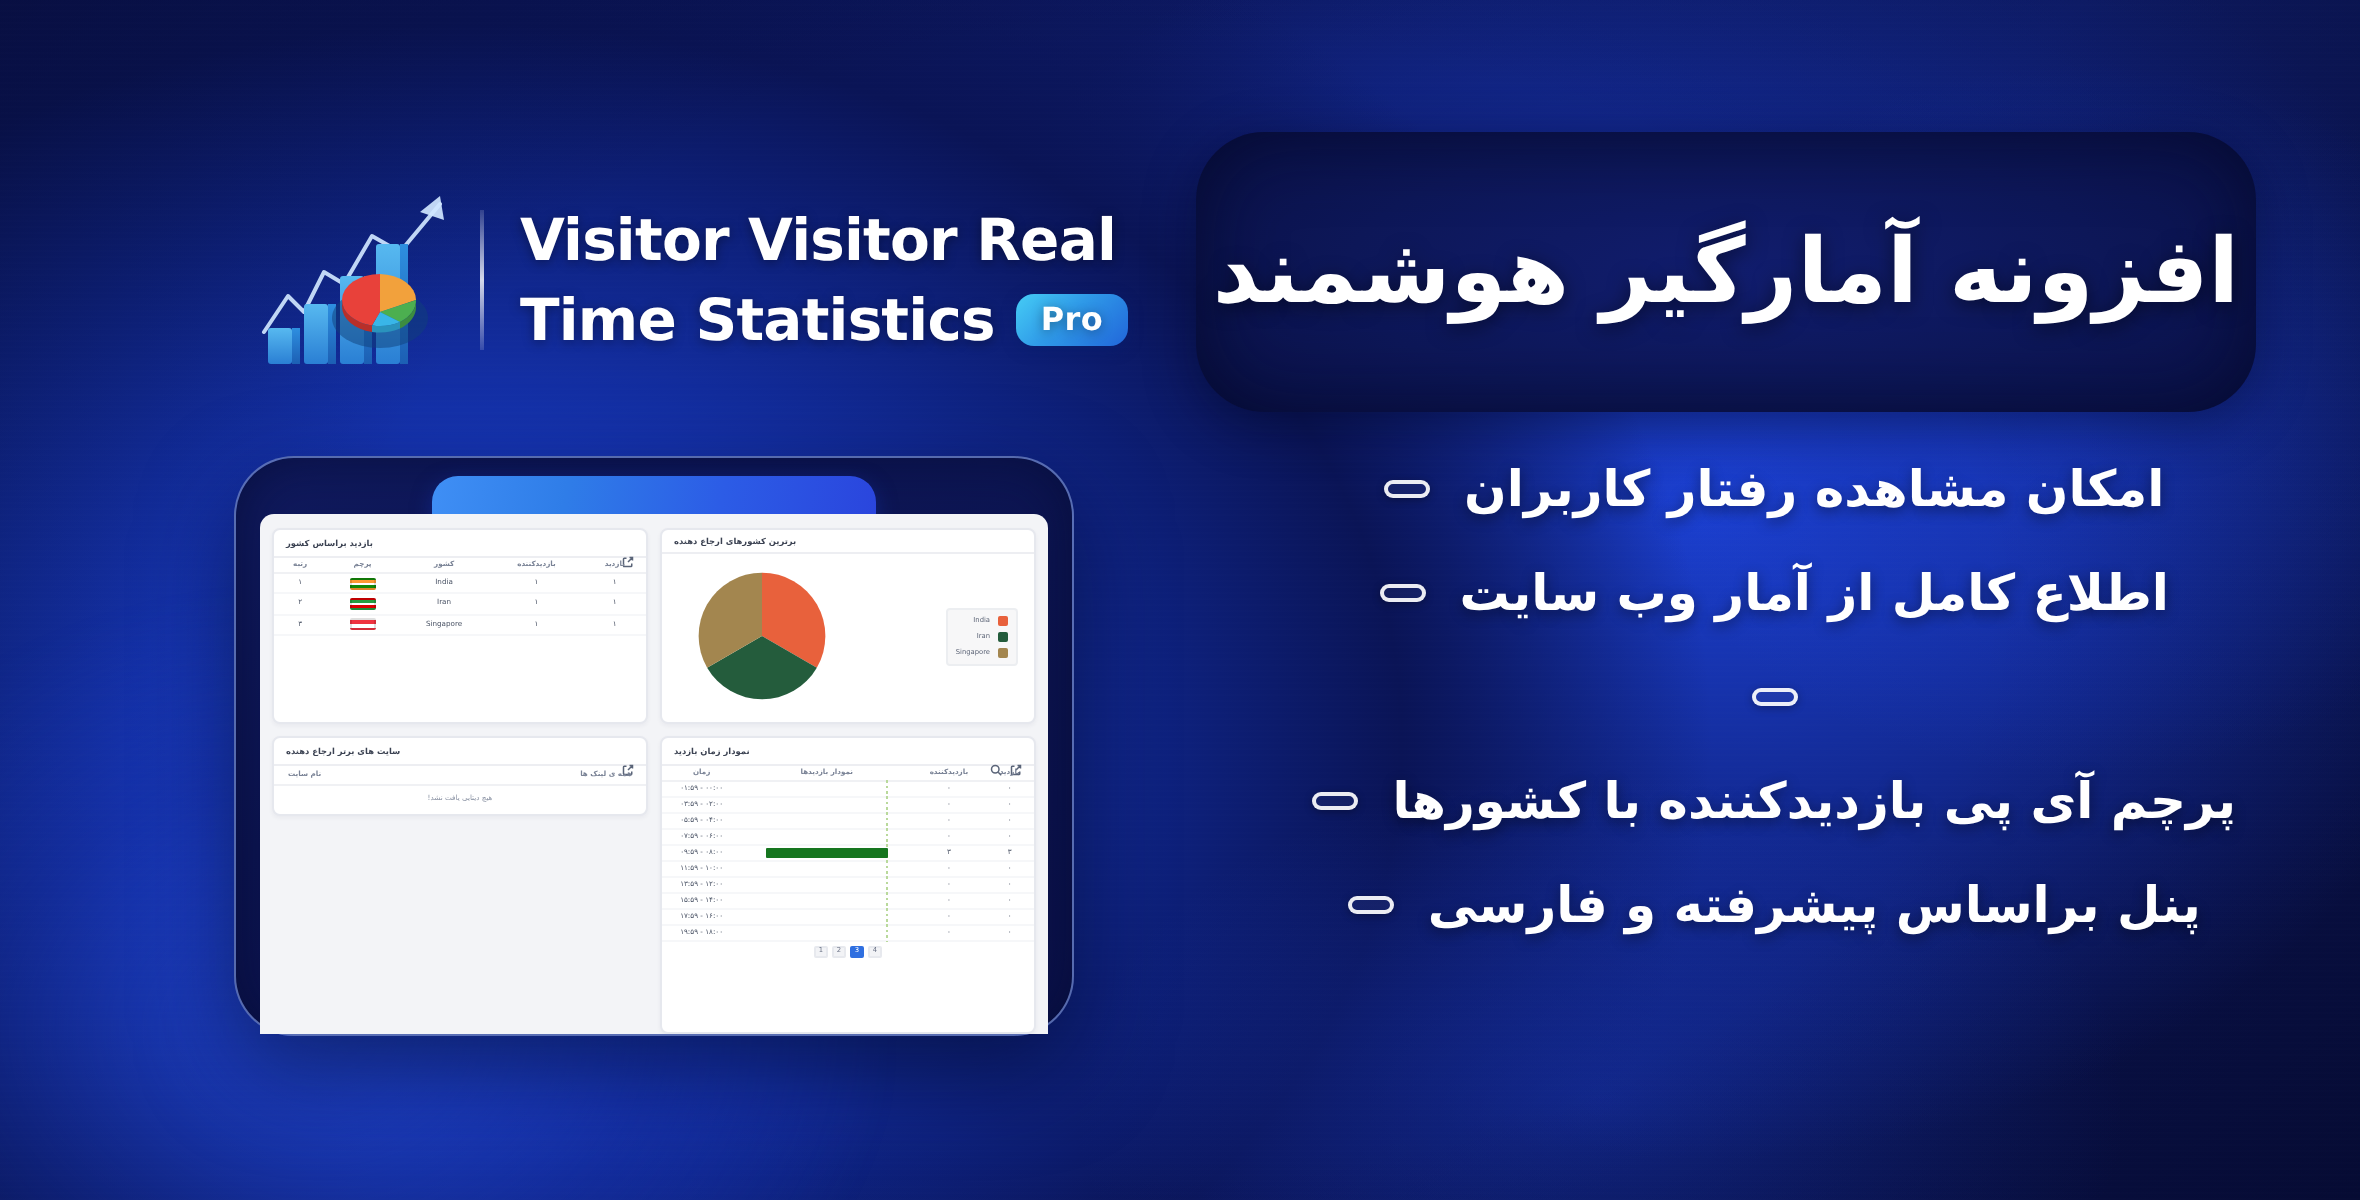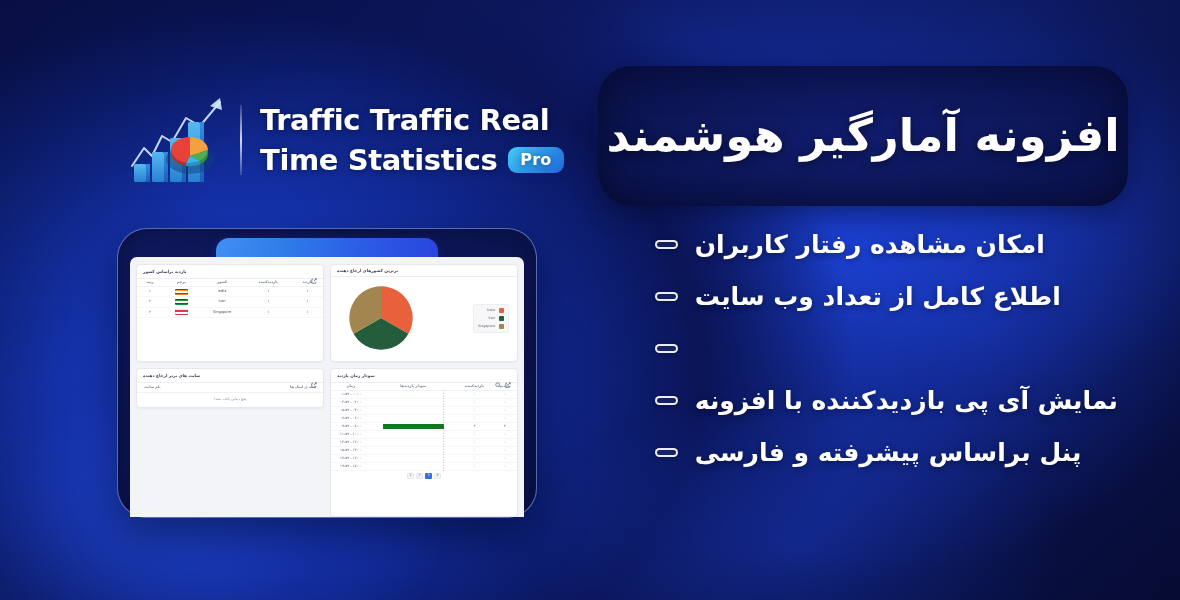--- a/index.html
+++ b/index.html
@@ -82,21 +82,21 @@
   #headline-text {
     color:#ffffff; font-size:45px; font-weight:bold;
     letter-spacing:-1px; line-height:1; white-space:nowrap;
     text-shadow:0 2px 10px rgba(0,0,0,.5);
     transform:translateY(-1px);
   }
 
   
   #feature-list {
     position:absolute; right:62px; top:218px;
-    display:flex; flex-direction:column; gap:0;
+    display:flex; flex-direction:column; gap:0;align-items:center;
   }
   .feature-item {
     display:flex; align-items:center; justify-content:flex-end;
     gap:17px; height:52px;
   }
   .feature-label {
     color:#ffffff; font-size:25px; font-weight:bold;
     letter-spacing:-0.5px; white-space:nowrap; line-height:1;
     text-shadow:0 2px 7px rgba(0,0,0,.42);
   }
@@ -248,46 +248,46 @@
       <path d="M0,6 L-4,12.7 A19,13 0 0 1 -19,0 A19,13 0 0 1 0,-13 Z" fill="#e8413a"></path>
       <path d="M-19,0 A19,13 0 0 0 -4,12.7 L-4,16 A19,13 0 0 1 -19,3.4 Z" fill="#b82f2a"></path>
       <path d="M-4,12.7 A19,13 0 0 0 10,11 L10,14.3 A19,13 0 0 1 -4,16 Z" fill="#2a93bd"></path>
       <path d="M10,11 A19,13 0 0 0 18,0 L18,3.4 A19,13 0 0 1 10,14.3 Z" fill="#3c8c40"></path>
     </g>
   </svg>
 
   <div class="logo-divider"></div>
 
   <div id="wordmark">
-    <div class="wm-line">Traffic Traffic Real</div>
+    <div class="wm-line">Visitor Visitor Real</div>
     <div class="wm-line wm-line-2">
       <span>Time Statistics</span>
       <span id="pro-badge">Pro</span>
     </div>
   </div>
 </div>
 
 <div id="headline-pill">
   <div id="headline-text">افزونه آمارگیر هوشمند</div>
 </div>
 
 <div id="feature-list">
   <div class="feature-item">
     <span class="feature-label">امکان مشاهده رفتار کاربران</span>
     <span class="feature-bullet"></span>
   </div>
   <div class="feature-item">
-    <span class="feature-label">اطلاع کامل از تعداد وب سایت</span>
+    <span class="feature-label">اطلاع کامل از آمار وب سایت</span>
     <span class="feature-bullet"></span>
   </div>
   <div class="feature-item">
     <span class="feature-bullet"></span>
   </div>
   <div class="feature-item">
-    <span class="feature-label">نمایش آی پی بازدیدکننده با افزونه</span>
+    <span class="feature-label">پرچم آی پی بازدیدکننده با کشورها</span>
     <span class="feature-bullet"></span>
   </div>
   <div class="feature-item">
     <span class="feature-label">پنل براساس پیشرفته و فارسی</span>
     <span class="feature-bullet"></span>
   </div>
 </div>
 
 <div id="tablet">
   <div id="tab-strip"></div>

